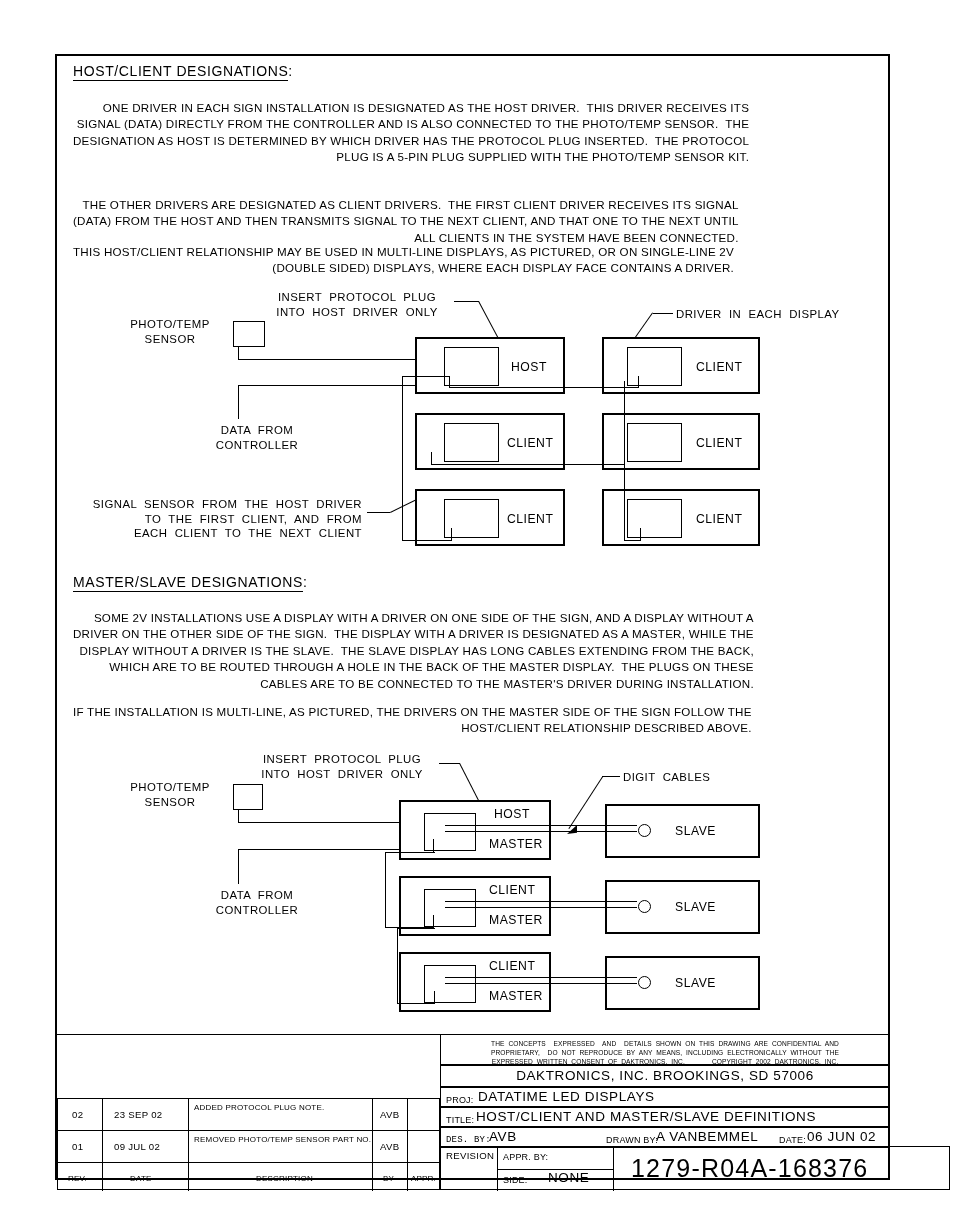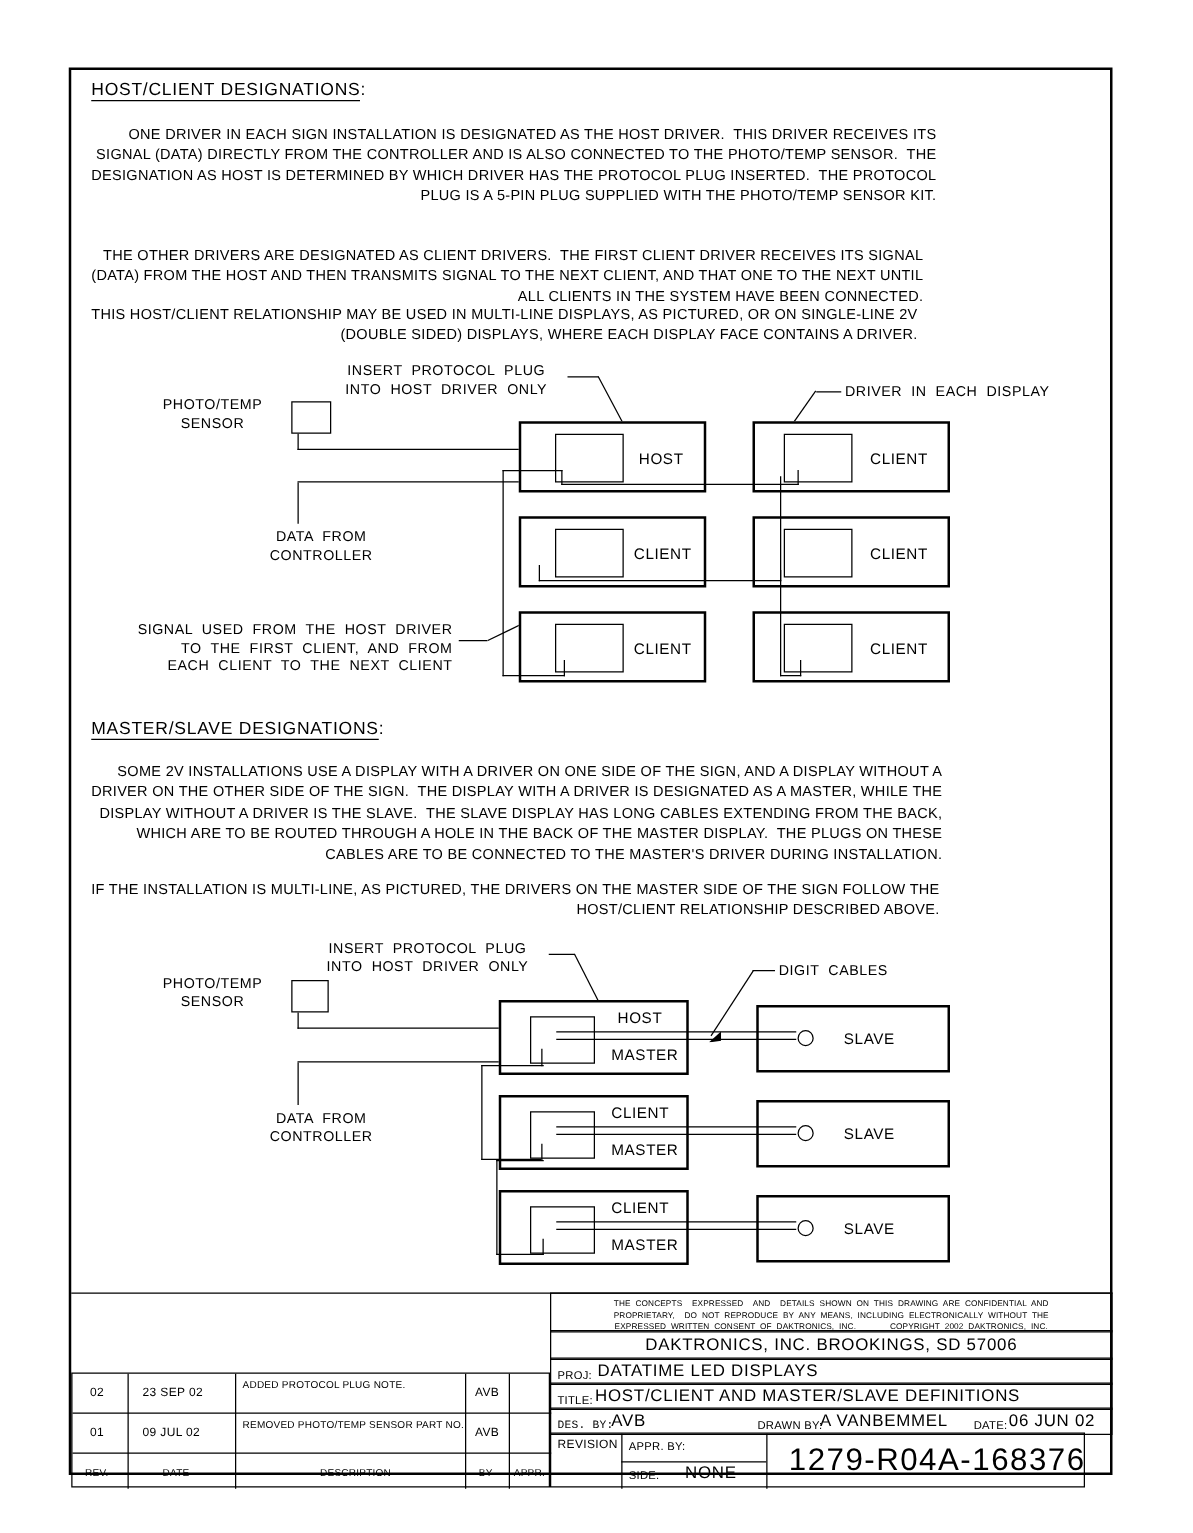--- a/index.html
+++ b/index.html
@@ -88,21 +88,21 @@
 
     <div class="lbl" style="left:619px; top:251px;">DRIVER  IN  EACH  DISPLAY</div>
     <div class="wire h" style="left:596px; top:257px; width:20px;"></div>
     <div class="lead" style="left:596px; top:257px; width:45px; transform:rotate(125deg);"></div>
 
     <div class="lbl c" style="left:125px; top:367px; width:150px;">DATA  FROM
 CONTROLLER</div>
     <div class="wire v" style="left:181px; top:330px; height:33px;"></div>
     <div class="wire h" style="left:181px; top:329px; width:225px;"></div>
 
-    <div class="lbl r" style="left:10px; top:441px; width:295px;">SIGNAL  USED  FROM  THE  HOST  DRIVER
+    <div class="lbl r" style="left:10px; top:441px; width:295px;">SIGNAL  SENSOR  FROM  THE  HOST  DRIVER
 TO  THE  FIRST  CLIENT,  AND  FROM
 EACH  CLIENT  TO  THE  NEXT  CLIENT</div>
     <div class="wire h" style="left:310px; top:456px; width:23px;"></div>
     <div class="lead" style="left:333px; top:456px; width:38px; transform:rotate(-26deg);"></div>
     <div style="position:absolute;left:363px;top:436px;width:10px;height:9px;background:#000;
                 clip-path:polygon(0 100%,100% 45%,35% 0);"></div>
 
     <div class="disp" style="left:358px; top:281px; width:150px; height:57px;">
       <div class="drv" style="left:27px; top:8px; width:55px; height:39px;"></div>
       <div class="dtxt" style="left:94px; top:21px;">HOST</div>
@@ -258,21 +258,21 @@
 
   <div class="tb tb-border" style="left:383px; top:1070px; width:450px; height:22px;">
     <div class="cellt" style="left:5px; top:8px;font-family:Liberation Mono, monospace;">DES. BY:</div>
     <div class="cellv" style="left:48px; top:2px;">AVB</div>
     <div class="cellt" style="left:165px; top:8px;">DRAWN BY:</div>
     <div class="cellv" style="left:215px; top:2px;">A  VANBEMMEL</div>
     <div class="cellt" style="left:338px; top:8px;">DATE:</div>
     <div class="cellv" style="left:366px; top:2px;">06  JUN  02</div>
   </div>
 
-  <div class="tb tb-border" style="left:383px; top:1090px; width:428px; height:44px;">
+  <div class="tb tb-border" style="left:383px; top:1090px; width:510px; height:44px;">
     <div class="vline" style="left:56px; top:0; height:44px;"></div>
     <div class="vline" style="left:172px; top:0; height:44px;"></div>
     <div class="hline" style="left:56px; top:22px; width:116px;"></div>
 
     <div class="rev-c" style="left:5px; top:3px;">REVISION</div>
     <div class="cellt" style="left:62px; top:5px;">APPR. BY:</div>
     <div class="cellv" style="left:120px; top:2px;font-size:12px;"></div>
     <div class="cellt" style="left:62px; top:28px;">SIDE:</div>
     <div class="cellv" style="left:107px; top:23px;">NONE</div>
     <div class="dwgno" style="left:190px; top:7px;">1279-R04A-168376</div>

